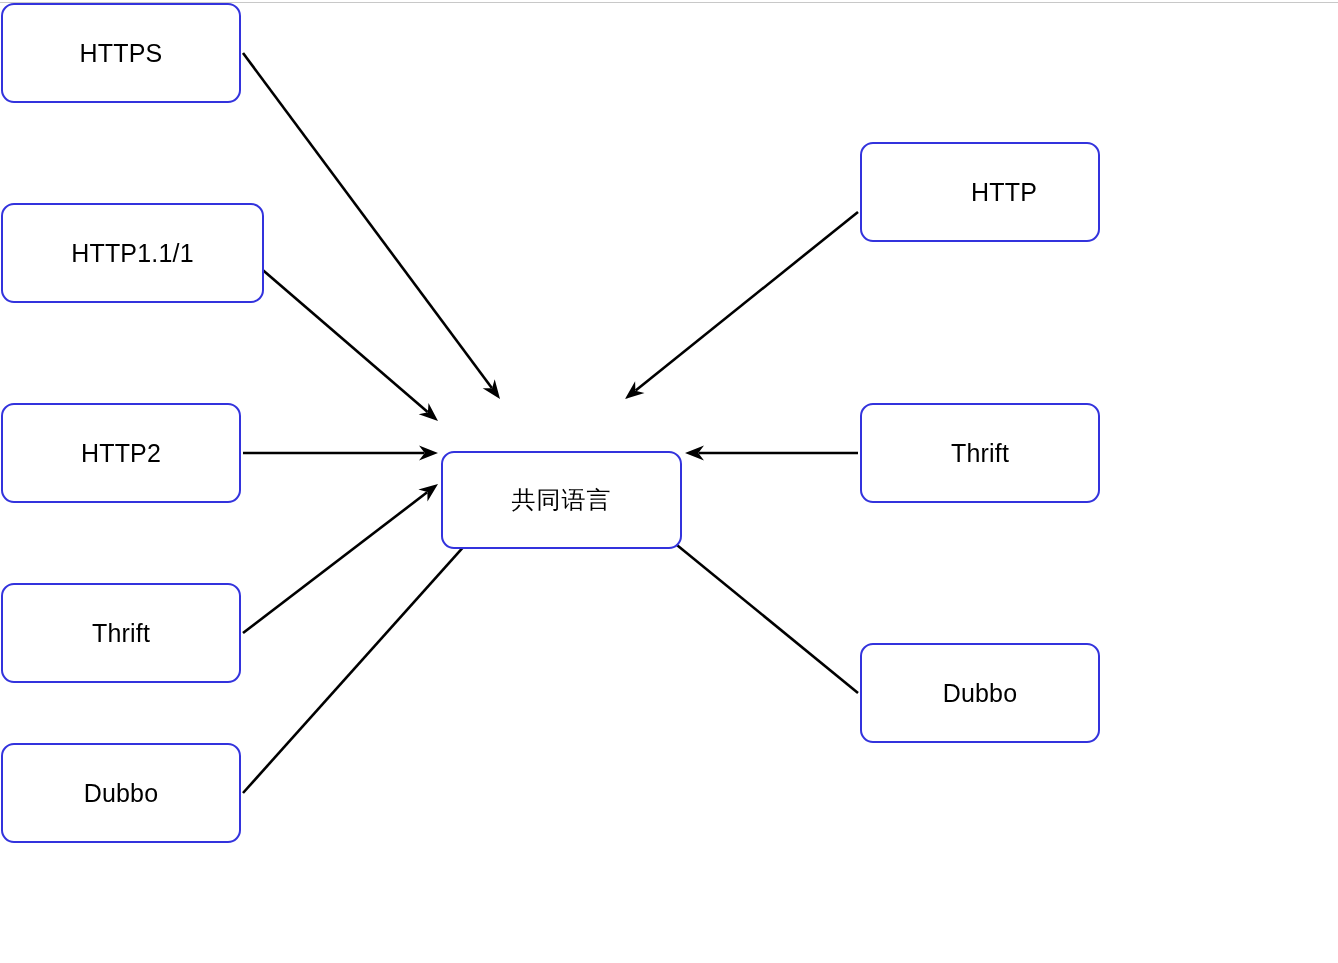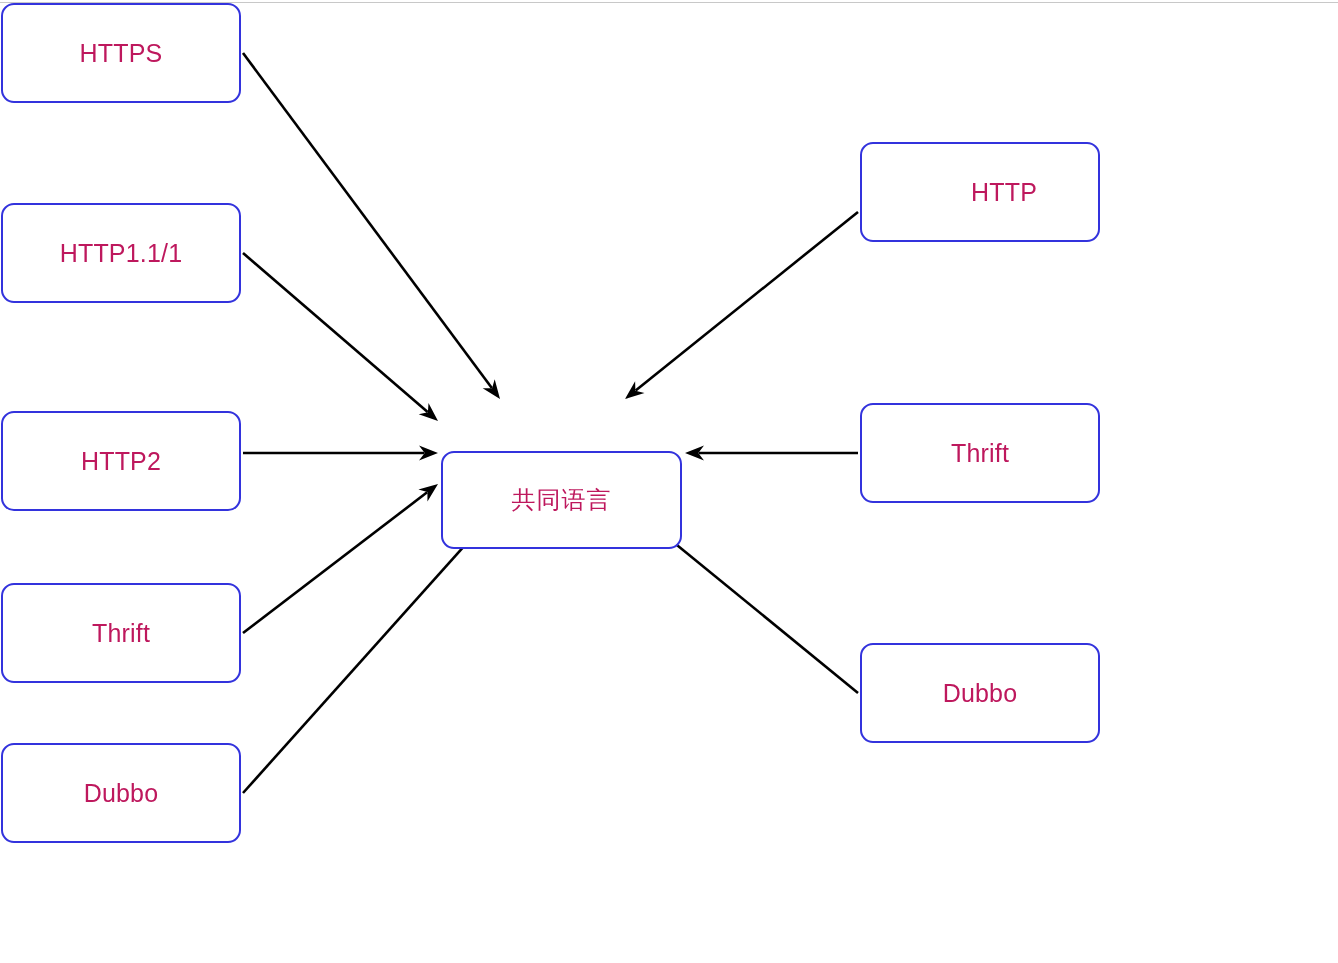--- a/index.html
+++ b/index.html
@@ -41,21 +41,21 @@
     border: 2px solid #3333dd;
     border-radius: 13px;
     display: flex;
     align-items: center;
     justify-content: center;
     z-index: 3;
   }
   .node-label {
     font-size: 25px;
     line-height: 1;
-    color: #be185d;
+    color: #000000;
     white-space: nowrap;
     letter-spacing: 0.2px;
   }
   .node-label.cjk {
     font-family: "DejaVu Sans", "Liberation Sans", sans-serif;
     font-size: 24px;
     letter-spacing: 1px;
   }
 </style>
 </head>
@@ -97,25 +97,25 @@
       <g>
         <line x1="858" y1="693" x2="638.591838261555" y2="513.6576764920537" stroke="#000000" stroke-width="2.6" stroke-linecap="butt"></line>
         <polygon points="628.00,505.00 647.46,511.22 638.30,513.42 637.96,522.83" fill="#000000"></polygon>
       </g>
     </svg>
 
   <div class="node" style="left: 1px; top: 3px; width: 240px; height: 100px; border-color: rgb(51, 51, 221); background: rgb(255, 255, 255); border-width: 2px; border-radius: 13px; color: rgb(0, 0, 0);">
     <span class="node-label">HTTPS</span>
   </div>
 
-  <div class="node" style="left: 1px; top: 203px; width: 240px; height: 100px; border-color: rgb(51, 51, 221); background: rgb(255, 255, 255); border-width: 2px; border-radius: 13px; color: rgb(0, 0, 0);">
+  <div class="node" style="left: 1px; top: 203px; width: 263px; height: 100px; border-color: rgb(51, 51, 221); background: rgb(255, 255, 255); border-width: 2px; border-radius: 13px; color: rgb(0, 0, 0);">
     <span class="node-label">HTTP1.1/1</span>
   </div>
 
-  <div class="node" style="left: 1px; top: 403px; width: 240px; height: 100px; border-color: rgb(51, 51, 221); background: rgb(255, 255, 255); border-width: 2px; border-radius: 13px; color: rgb(0, 0, 0); margin-top: 8px;">
+  <div class="node" style="left: 1px; top: 403px; width: 240px; height: 100px; border-color: rgb(51, 51, 221); background: rgb(255, 255, 255); border-width: 2px; border-radius: 13px; color: rgb(0, 0, 0);">
     <span class="node-label">HTTP2</span>
   </div>
 
   <div class="node" style="left: 1px; top: 583px; width: 240px; height: 100px; border-color: rgb(51, 51, 221); background: rgb(255, 255, 255); border-width: 2px; border-radius: 13px; color: rgb(0, 0, 0);">
     <span class="node-label">Thrift</span>
   </div>
 
   <div class="node" style="left: 1px; top: 743px; width: 240px; height: 100px; border-color: rgb(51, 51, 221); background: rgb(255, 255, 255); border-width: 2px; border-radius: 13px; color: rgb(0, 0, 0);">
     <span class="node-label">Dubbo</span>
   </div>

